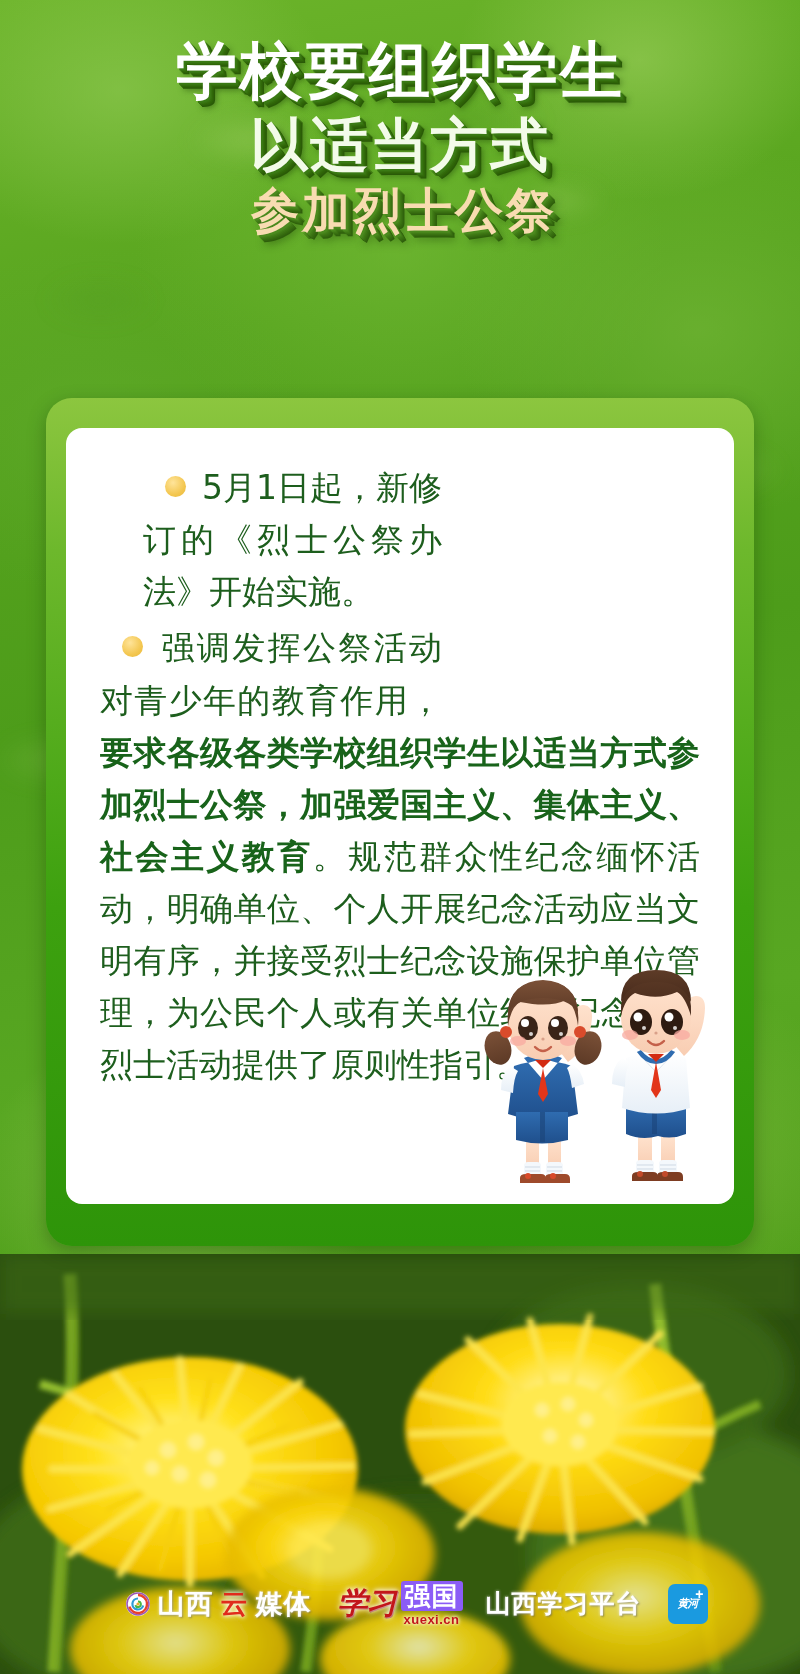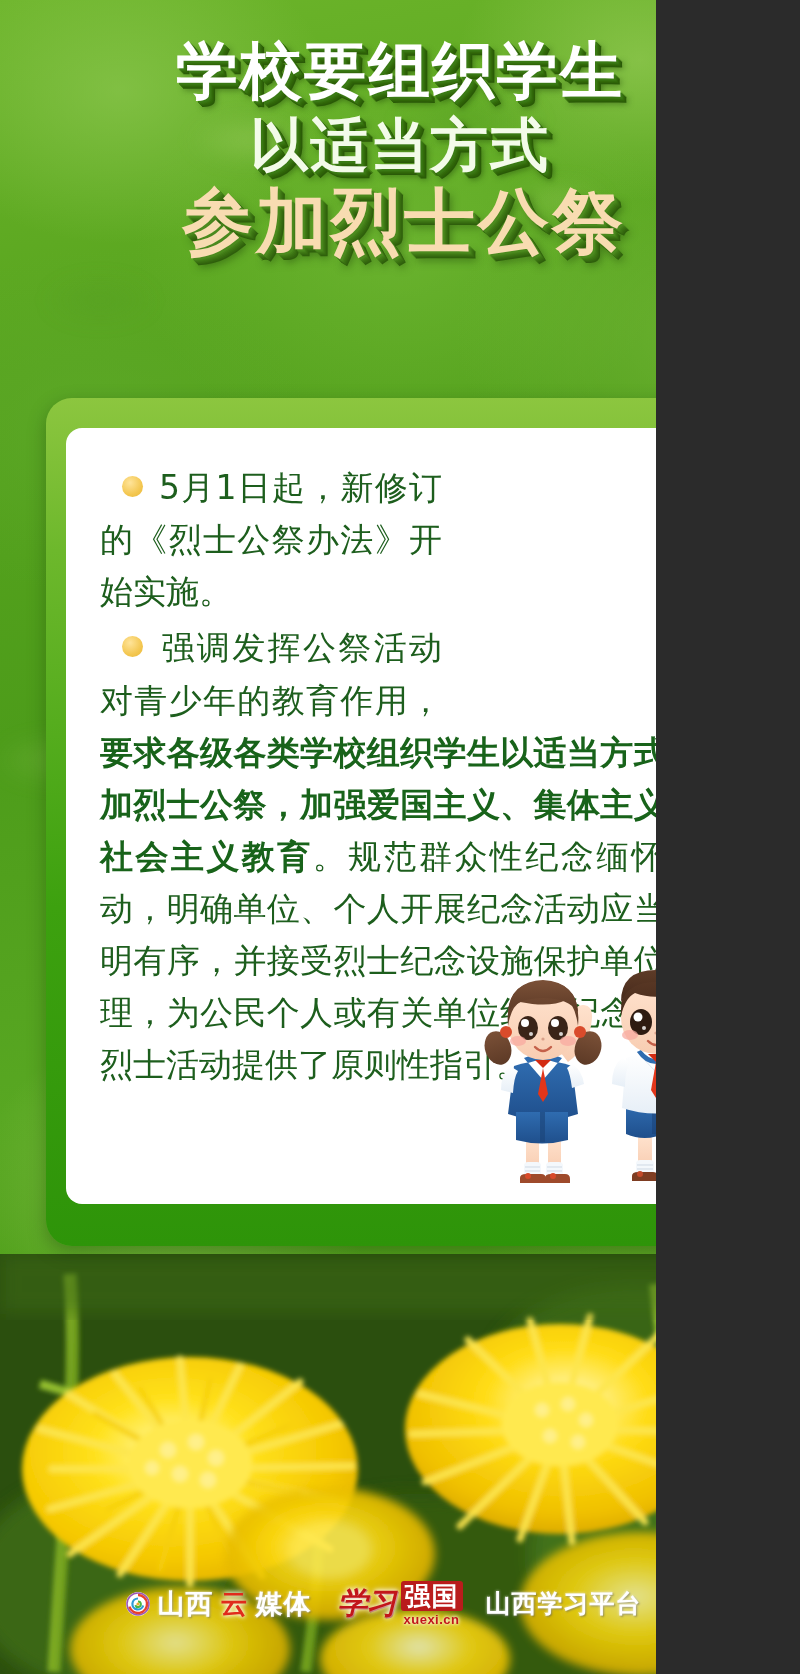--- a/index.html
+++ b/index.html
@@ -6,21 +6,21 @@
   *{margin:0;padding:0;box-sizing:border-box;}
   html,body{background:#2b2b2b;}
   body{
     font-family:"Liberation Sans","DejaVu Sans",sans-serif;
     -webkit-font-smoothing:antialiased;
   }
 
   
   .poster{
     position:relative;
-    width:656px;height:1674px;
+    width:800px;height:1674px;
     overflow:hidden;
     background:#58a31f;
   }
 
   
   .bg-green{
     position:absolute;left:0;top:0;width:800px;height:1290px;
     background:
       radial-gradient(ellipse 300px 220px at 120px 90px, rgba(150,205,90,.55), rgba(150,205,90,0) 70%),
       radial-gradient(ellipse 260px 200px at 640px 60px, rgba(168,214,104,.5), rgba(168,214,104,0) 70%),
@@ -76,21 +76,21 @@
   }
   .hl-2{
     font-size:58px;
     color:#f3fbe9;
     text-shadow:
       2px 2px 0 #3a7a14, 3px 3px 0 #36700f, 4px 4px 0 #316809,
       5px 5px 0 #2d6108, 6px 6px 0 #2a5a07, 7px 7px 6px rgba(25,60,5,.55);
     margin-bottom:12px;
   }
   .hl-3{
-    font-size:71px;
+    font-size:48px;
     color:#f8dcb1;
     letter-spacing:3px;
     text-shadow:
       2px 2px 0 #4b8a1e, 3px 3px 0 #437f18, 4px 4px 0 #3d7614,
       5px 5px 0 #386e11, 6px 6px 0 #33660e, 7px 7px 0 #2f5f0c,
       8px 9px 8px rgba(25,60,5,.5);
     margin-left: 8px;
   }
 
   
@@ -115,21 +115,21 @@
 
   
   .para{
     font-family:"DejaVu Sans","Liberation Sans",sans-serif;
     font-size:33px;
     line-height:1.58;
     color:#1d5e1d;
     text-align:justify;
     text-justify:inter-character;
   }
-  .para.p1{margin-bottom:4px;}
+  .para.p1{margin-bottom:4px;margin-left:43px;}
   .para.p2{position:relative;}
   .dot{
     display:inline-block;
     width:21px;height:21px;border-radius:50%;
     background:radial-gradient(circle at 38% 32%, #ffe49a, #f3c64f 62%, #e8b93c 100%);
     margin:0 16px 0 22px;
     vertical-align:2px;
   }
   .bold{font-weight:700;color:#18631a;}
 
@@ -172,21 +172,21 @@
     font-family:Liberation Mono, monospace;
     font-size:30px;font-weight:700;font-style:italic;
     color:#c2161a;letter-spacing:-1px;
     text-shadow:0 0 4px #fff,0 0 7px #fff,1px 1px 0 #8e0f11;
   }
   .l2-box{
     display:flex;flex-direction:column;align-items:center;line-height:1;
     margin-left:-2px;
   }
   .l2-strong{
-    font-size:26px;color:#ffffff;background:#b91c1c;
+    font-size:26px;color:#ffffff;background:#8b5cf6;
     padding:2px 4px;border-radius:3px;letter-spacing:1px;font-weight:700;
   }
   .l2-url{
     font-size:13px;color:#c2161a;font-weight:700;letter-spacing:.5px;
     margin-top:2px;text-shadow:0 0 3px #fff,0 0 5px #fff;
   }
   .l2-sub{
     font-size:25px;color:#ffffff;letter-spacing:1px;margin-left:16px;
     text-shadow:0 0 3px rgba(255,255,255,.85),1px 1px 2px rgba(0,0,0,.5);
   }

